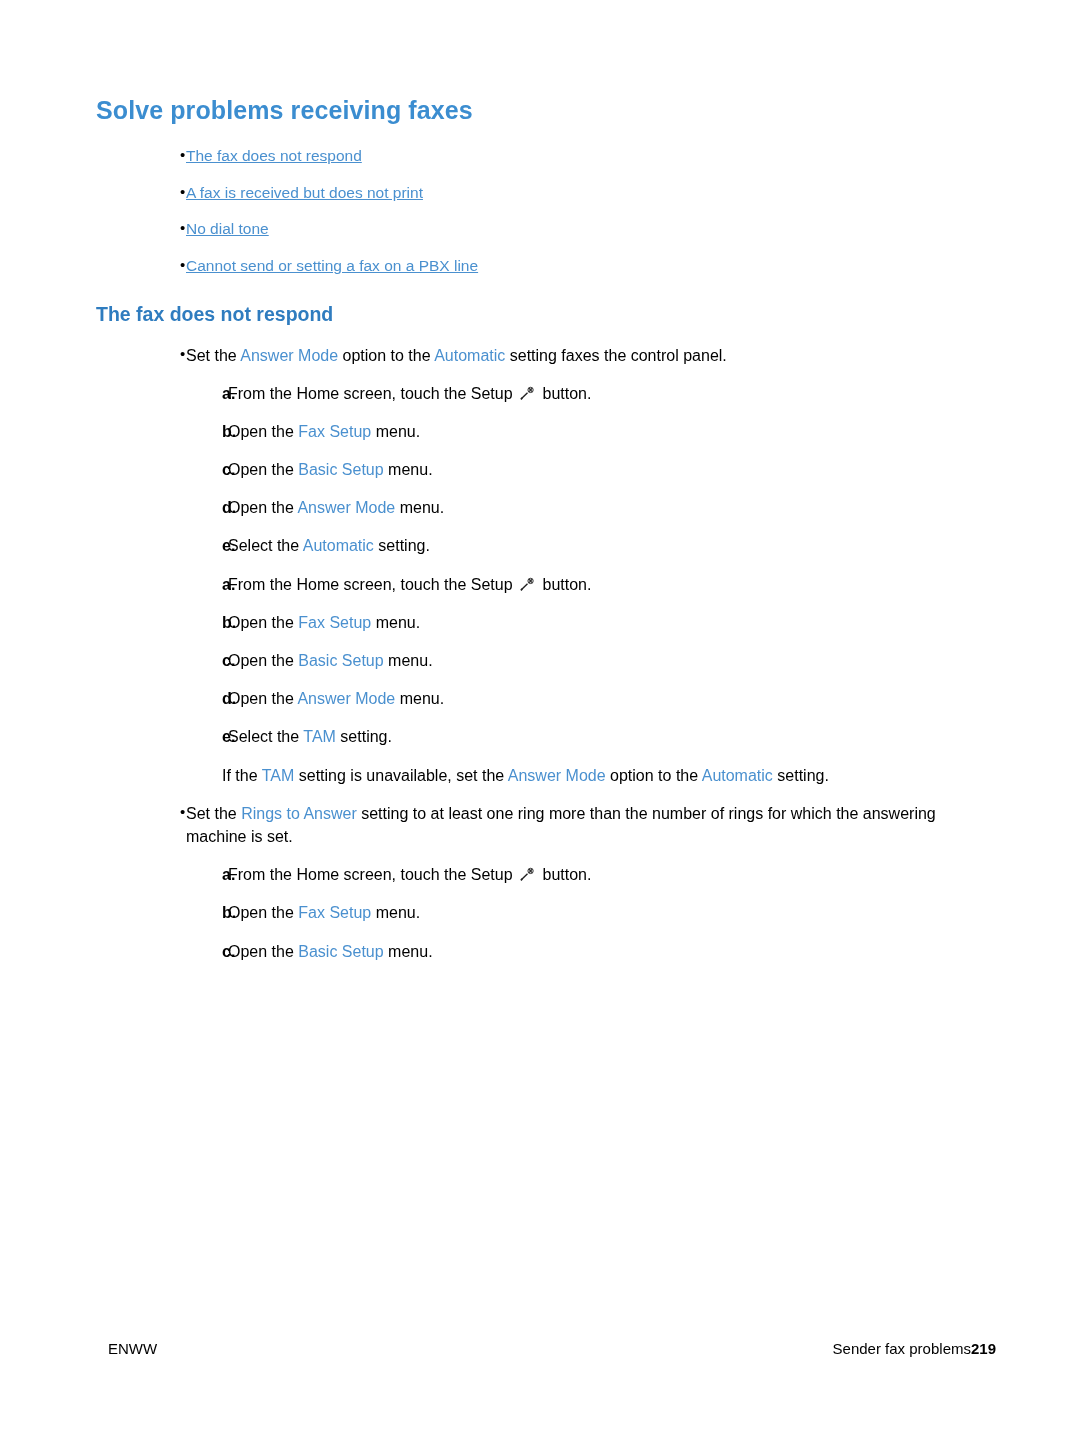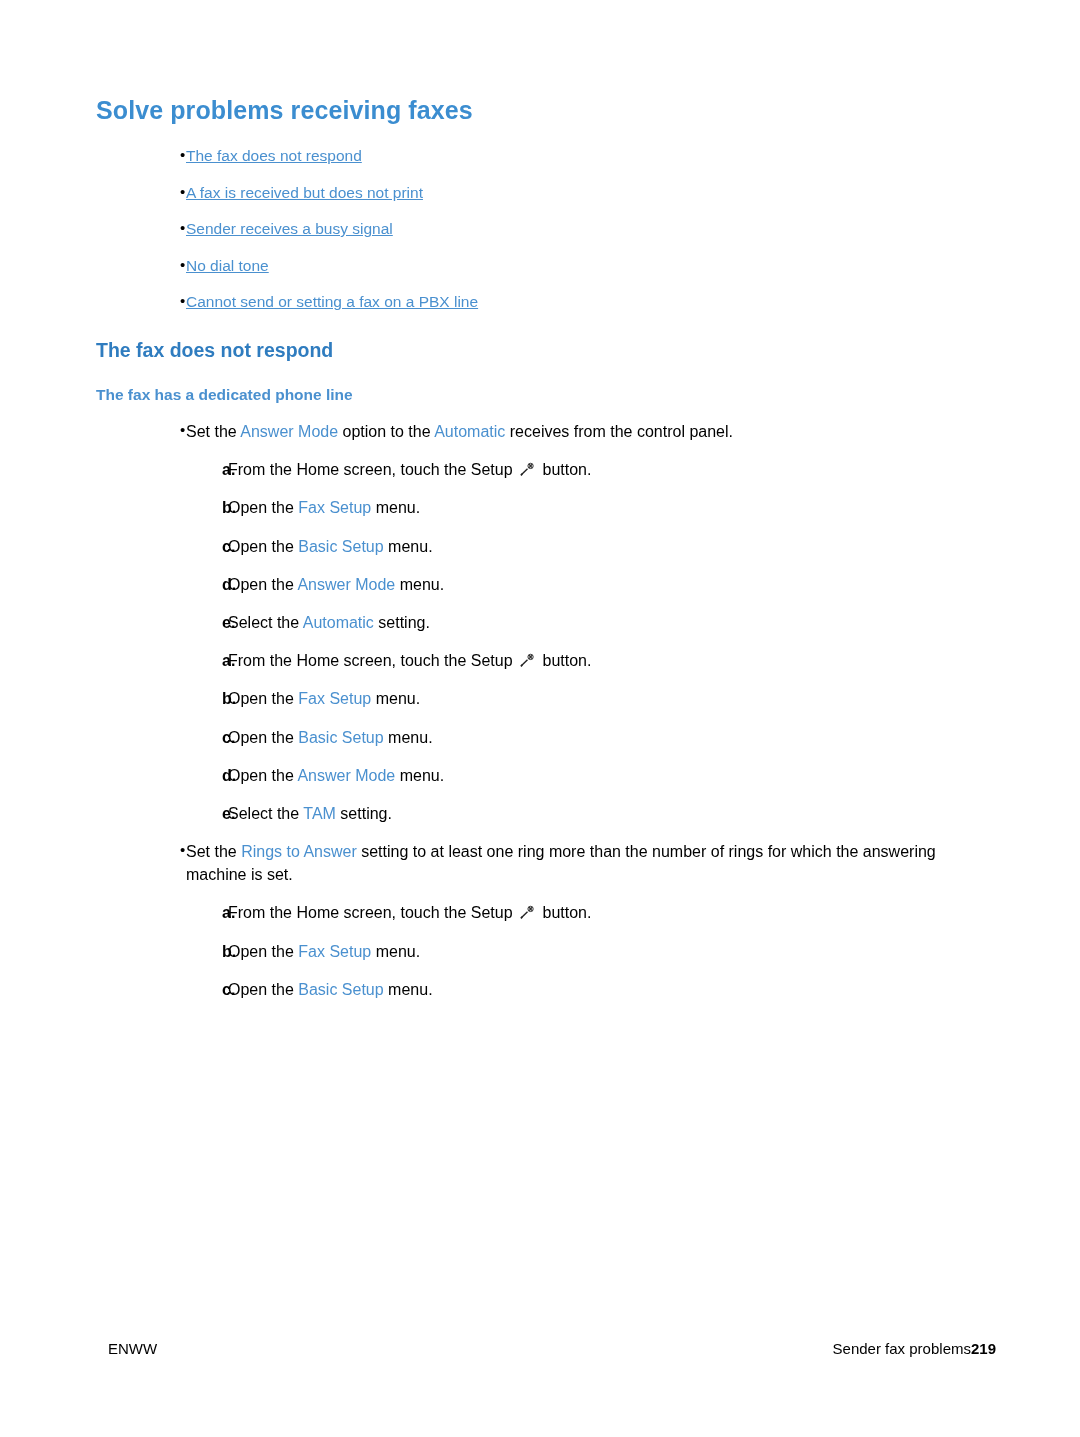--- a/index.html
+++ b/index.html
@@ -141,31 +141,29 @@
 <body>
 
 <div class="page">
   <div class="content">
 
     <h1 class="page-title">Solve problems receiving faxes</h1>
 
     <ul class="toc">
       <li><a href="#">The fax does not respond</a></li>
       <li><a href="#">A fax is received but does not print</a></li>
-      <li><a href="#">Sender receives a busy signal</a></li>
       <li><a href="#">No dial tone</a></li>
       <li><a href="#">Cannot send or setting a fax on a PBX line</a></li>
     </ul>
 
     <h2 class="section-title">The fax does not respond</h2>
 
-    <h3 class="sub-title">The fax has a dedicated phone line</h3>
 
     <div class="bullet-item">
-      <span>Set the </span><span class="blue">Answer Mode</span><span> option to the </span><span class="blue">Automatic</span><span> receives from the control panel.</span>
+      <span>Set the </span><span class="blue">Answer Mode</span><span> option to the </span><span class="blue">Automatic</span><span> setting faxes the control panel.</span>
     </div>
 
     <div class="step">
       <span class="label">a.</span>
       <span>From the Home screen, touch the Setup </span><span class="setup-icon"><svg viewBox="0 0 20 20" width="17" height="17">
             <g stroke="#222" stroke-width="1.1" fill="none">
               <path d="M3 16 L10 9" stroke-width="1.6"></path>
               <path d="M2.2 16.8 L3.8 15.2" stroke-width="2"></path>
               <circle cx="13.6" cy="5.8" r="3.1"></circle>
               <path d="M11.6 3.5 L13 4.6 M15.6 3.5 L14.2 4.6 M11.6 8.1 L13 7 M15.6 8.1 L14.2 7"></path>
@@ -214,20 +212,23 @@
     </div>
     <div class="step">
       <span class="label">d.</span>
       <span>Open the </span><span class="blue">Answer Mode</span><span> menu.</span>
     </div>
     <div class="step">
       <span class="label">e.</span>
       <span>Select the </span><span class="blue">TAM</span><span> setting.</span>
     </div>
 
+    <div class="note">
+      <span>If the </span><span class="blue">TAM</span><span> setting is unavailable, set the </span><span class="blue">Answer Mode</span><span> option to the </span><span class="blue">Automatic</span><span> setting.</span>
+    </div>
 
     <div class="bullet-item">
       <span>Set the </span><span class="blue">Rings to Answer</span><span> setting to at least one ring more than the number of rings for which the answering machine is set.</span>
     </div>
 
     <div class="step">
       <span class="label">a.</span>
       <span>From the Home screen, touch the Setup </span><span class="setup-icon"><svg viewBox="0 0 20 20" width="17" height="17">
             <g stroke="#222" stroke-width="1.1" fill="none">
               <path d="M3 16 L10 9" stroke-width="1.6"></path>

